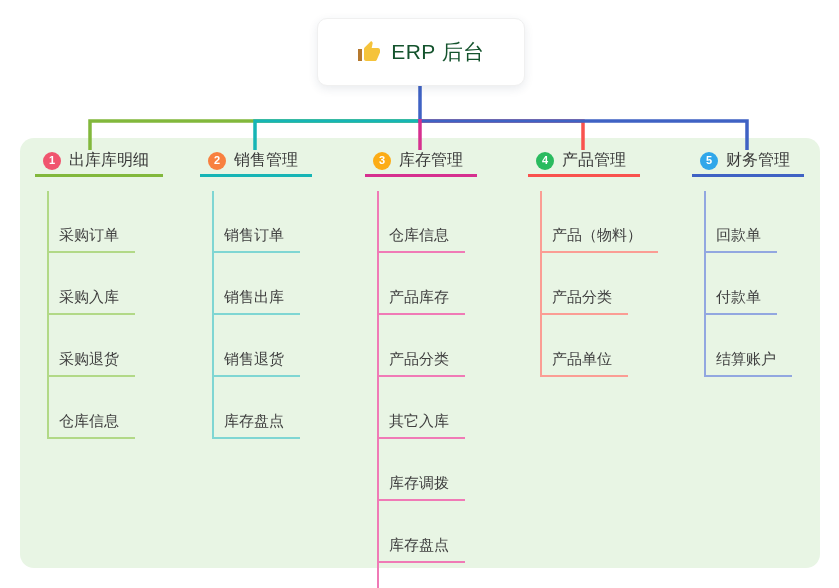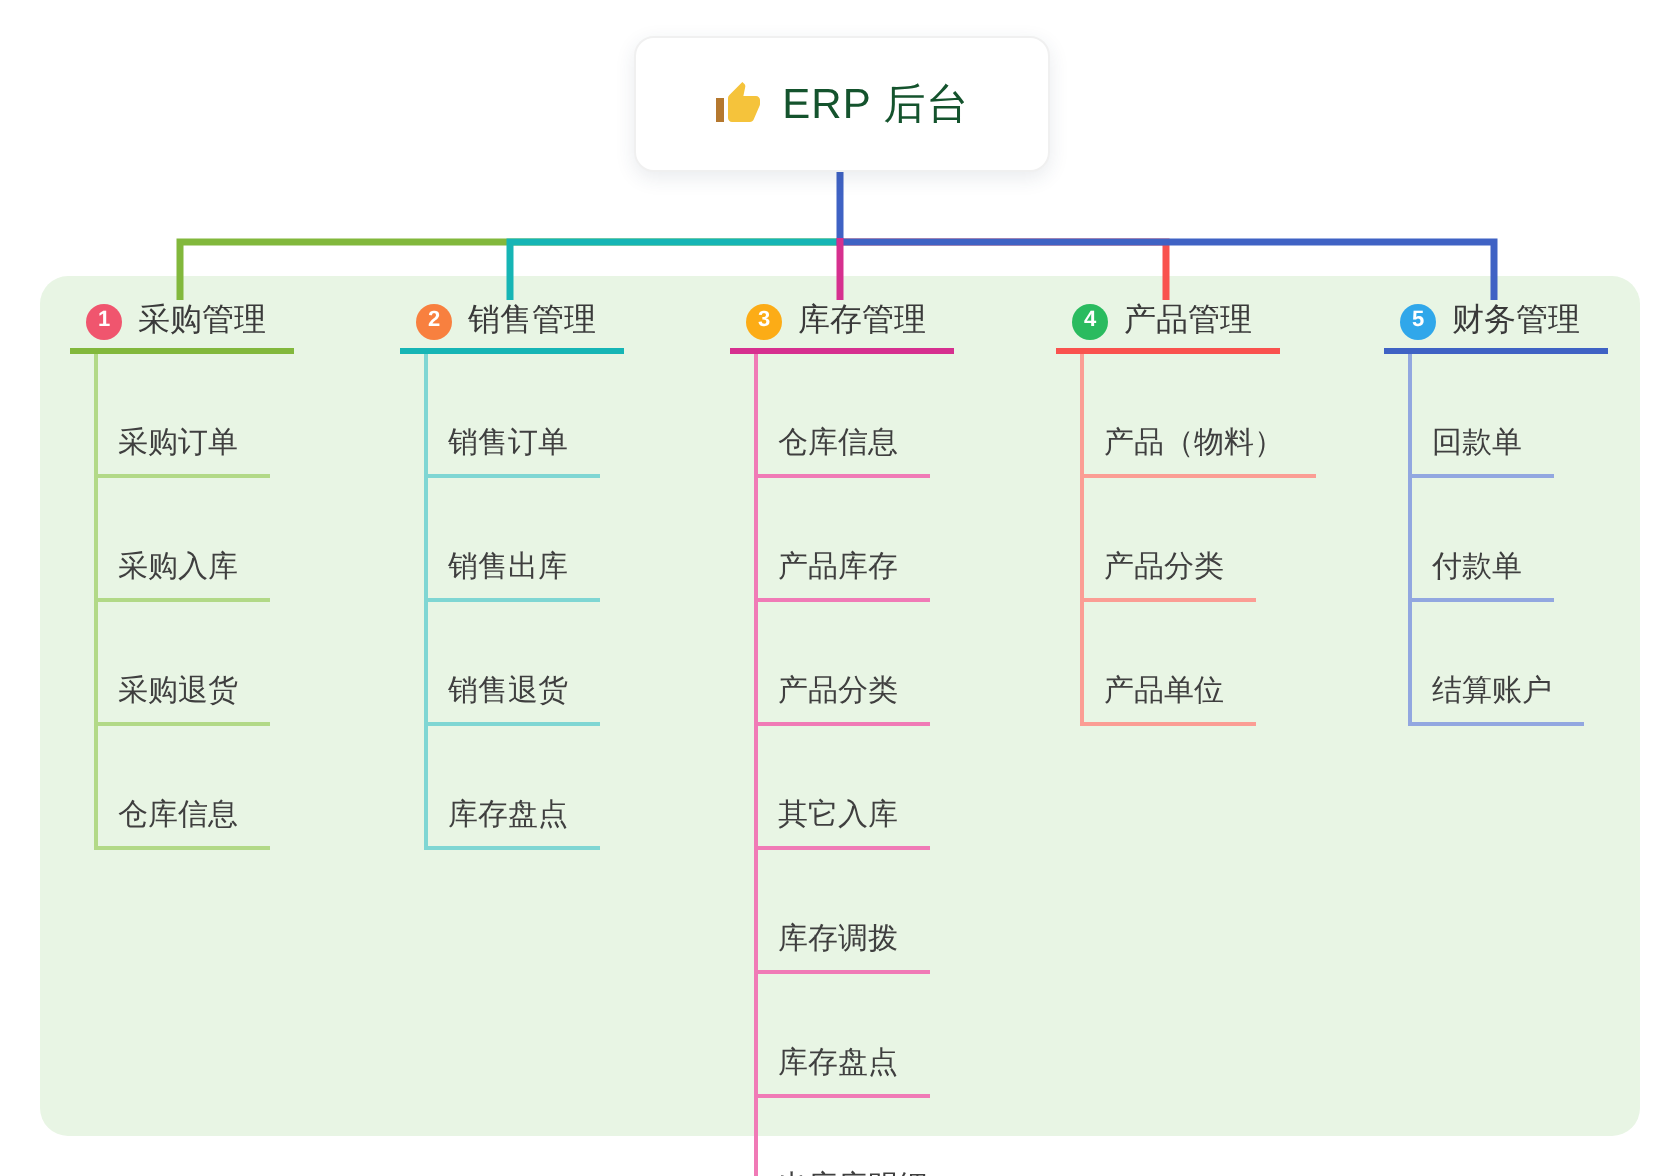--- a/index.html
+++ b/index.html
@@ -35,21 +35,21 @@
     display:flex;align-items:center;gap:8px;
     height:27px;padding:0 14px 0 8px;min-width:88px;width:fit-content;
     border-bottom:3px solid var(--c);
     font-size:16px;color:#3a3a3a;white-space:nowrap;cursor:default;
   }
   .branch-badge{
     width:18px;height:18px;border-radius:50%;flex:0 0 auto;
     background:var(--bc);color:#ffffff;font-size:11px;font-weight:bold;
     display:flex;align-items:center;justify-content:center;line-height:1;
   }
-  .branch-items{position:relative;margin-left:12px;width:fit-content;}
+  .branch-items{position:relative;margin-left:12px;width:fit-content;margin-top:14px;}
   .branch-items::before{
     content:"";position:absolute;left:0;top:0;bottom:0;width:2px;
     background:var(--lc);
   }
   .branch-item{
     height:54px;display:flex;align-items:flex-end;
     padding:0 16px 6px 12px;width:fit-content;white-space:nowrap;
     border-bottom:2px solid var(--lc);
     font-size:15px;color:#3f3f3f;cursor:default;
   }
@@ -72,21 +72,21 @@
     <path id="thumb-path" fill="#f5c33b" d="M1 21h4V9H1v12zm22-11c0-1.1-.9-2-2-2h-6.31l.95-4.57.03-.32c0-.41-.17-.79-.44-1.06L14.17 1 7.59 7.59C7.22 7.95 7 8.45 7 9v10c0 1.1.9 2 2 2h9c.83 0 1.54-.5 1.84-1.22l3.02-7.05c.09-.23.14-.47.14-.73v-2z"></path>
     <path fill="#b5782e" d="M1 21h4V9H1v12z"></path>
   </svg>
   <span class="root-title">ERP 后台</span>
 </div>
 
 <div id="columns">
     <div class="branch-col" style="left: 35px; --c: #82b83c; --lc: #b2d987; --bc: #f0556e;">
     <div class="branch-title">
       <span class="branch-badge">1</span>
-      <span class="branch-title-label">采购管理</span>
+      <span class="branch-title-label">出库库明细</span>
     </div>
     <div class="branch-items">
         <div class="branch-item">采购订单</div>
         <div class="branch-item">采购入库</div>
         <div class="branch-item">采购退货</div>
         <div class="branch-item">仓库信息</div>
       </div>
   </div>
     <div class="branch-col" style="left: 200px; --c: #16b5b5; --lc: #7fd6d3; --bc: #f8803f;">
     <div class="branch-title">

